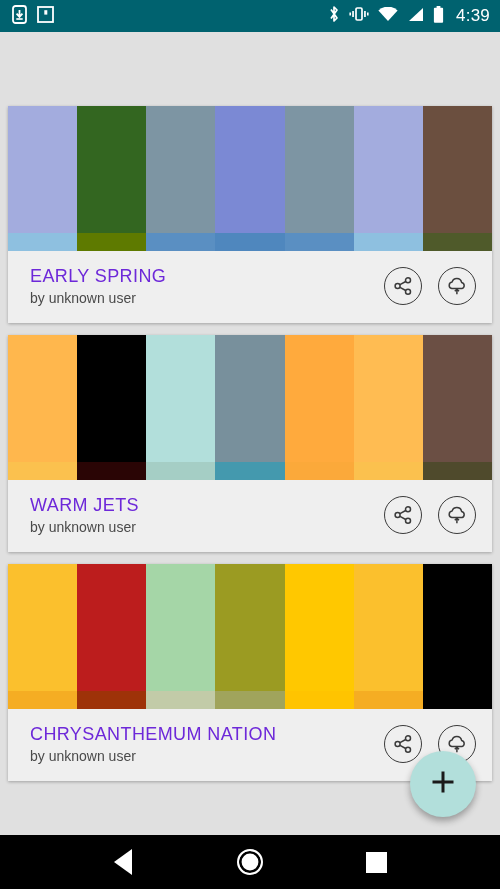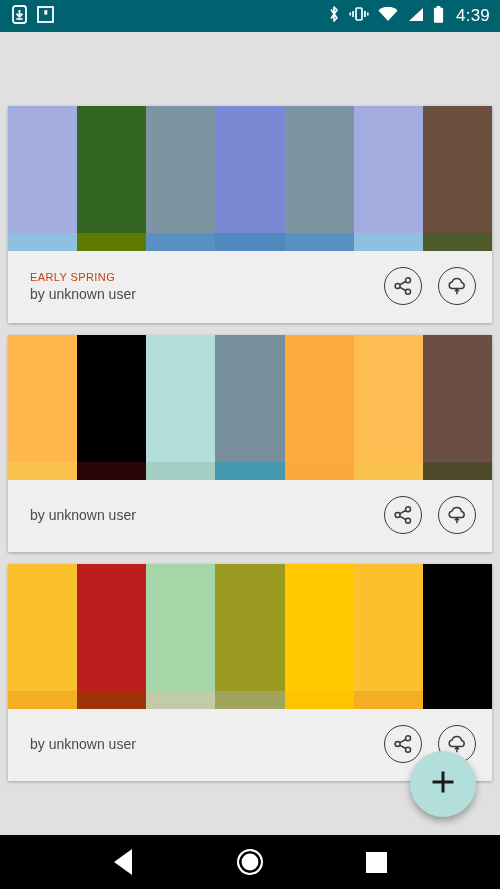--- a/index.html
+++ b/index.html
@@ -96,22 +96,22 @@
   .swatch .band { height:18px; flex:0 0 18px; }
 
   .card-meta {
     display:flex;
     align-items:center;
     padding:14px 16px 16px 22px;
     min-height:72px;
   }
   .meta-text { display:flex; flex-direction:column; gap:3px; }
   .palette-name {
-    font-size:11px;
-    color:#c2410c;
+    font-size:18px;
+    color:#6d28d9;
     letter-spacing:.4px;
   }
   .palette-author {
     font-size:14px;
     color:#4A4A4A;
   }
   .meta-actions {
     margin-left:auto;
     display:flex;
     align-items:center;
@@ -315,20 +315,21 @@
             <div class="main" style="background: rgb(255, 188, 82);"></div>
             <div class="band" style="background: rgb(251, 193, 78);"></div>
           </div>
         <div class="swatch">
             <div class="main" style="background: rgb(107, 79, 68);"></div>
             <div class="band" style="background: rgb(79, 74, 44);"></div>
           </div>
       </div>
       <div class="card-meta">
         <div class="meta-text">
+          <div class="palette-name">WARM JETS</div>
           <div class="palette-author">by unknown user</div>
         </div>
         <div class="meta-actions">
           <div class="icon-circle">
             <svg width="20" height="20" viewBox="0 0 20 20">
               <circle cx="15" cy="4.2" r="2.5" fill="none" stroke="#3B3B3B" stroke-width="1.5"></circle>
               <circle cx="15" cy="15.8" r="2.5" fill="none" stroke="#3B3B3B" stroke-width="1.5"></circle>
               <circle cx="4.6" cy="10" r="2.5" fill="none" stroke="#3B3B3B" stroke-width="1.5"></circle>
               <path d="M7 8.7 L12.7 5.5 M7 11.3 L12.7 14.5" stroke="#3B3B3B" stroke-width="1.5"></path>
             </svg>
@@ -369,20 +370,21 @@
             <div class="main" style="background: rgb(251, 192, 45);"></div>
             <div class="band" style="background: rgb(245, 173, 35);"></div>
           </div>
         <div class="swatch">
             <div class="main" style="background: rgb(0, 0, 0);"></div>
             <div class="band" style="background: rgb(0, 0, 0);"></div>
           </div>
       </div>
       <div class="card-meta">
         <div class="meta-text">
+          <div class="palette-name">CHRYSANTHEMUM NATION</div>
           <div class="palette-author">by unknown user</div>
         </div>
         <div class="meta-actions">
           <div class="icon-circle">
             <svg width="20" height="20" viewBox="0 0 20 20">
               <circle cx="15" cy="4.2" r="2.5" fill="none" stroke="#3B3B3B" stroke-width="1.5"></circle>
               <circle cx="15" cy="15.8" r="2.5" fill="none" stroke="#3B3B3B" stroke-width="1.5"></circle>
               <circle cx="4.6" cy="10" r="2.5" fill="none" stroke="#3B3B3B" stroke-width="1.5"></circle>
               <path d="M7 8.7 L12.7 5.5 M7 11.3 L12.7 14.5" stroke="#3B3B3B" stroke-width="1.5"></path>
             </svg>

